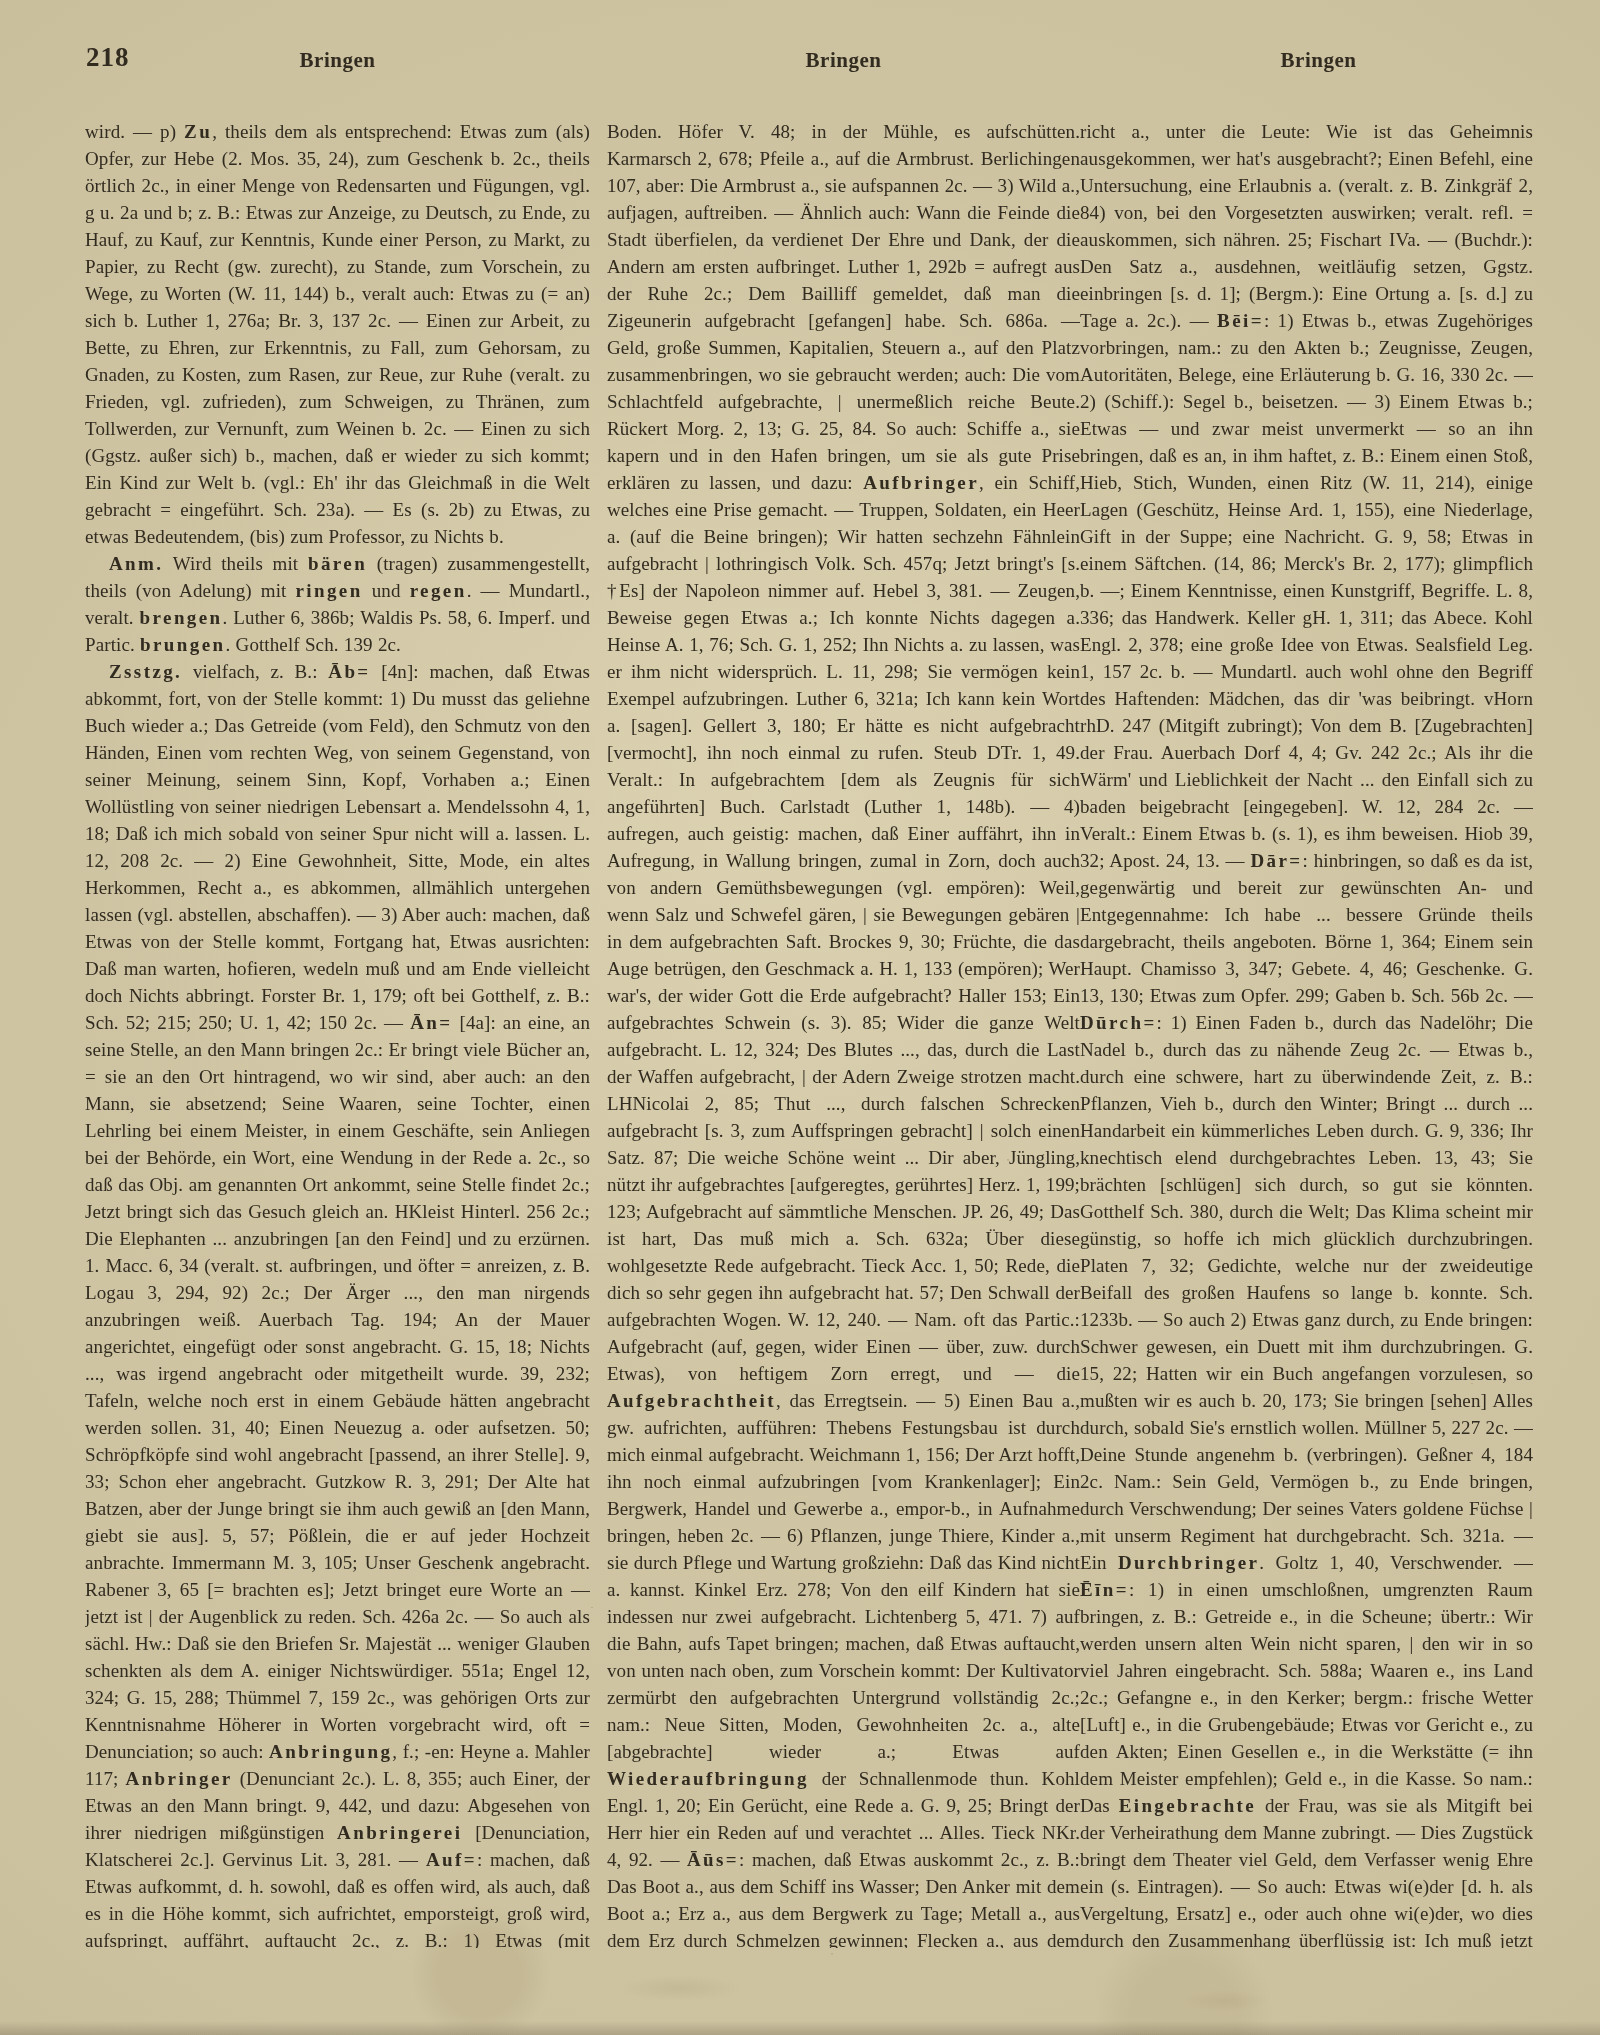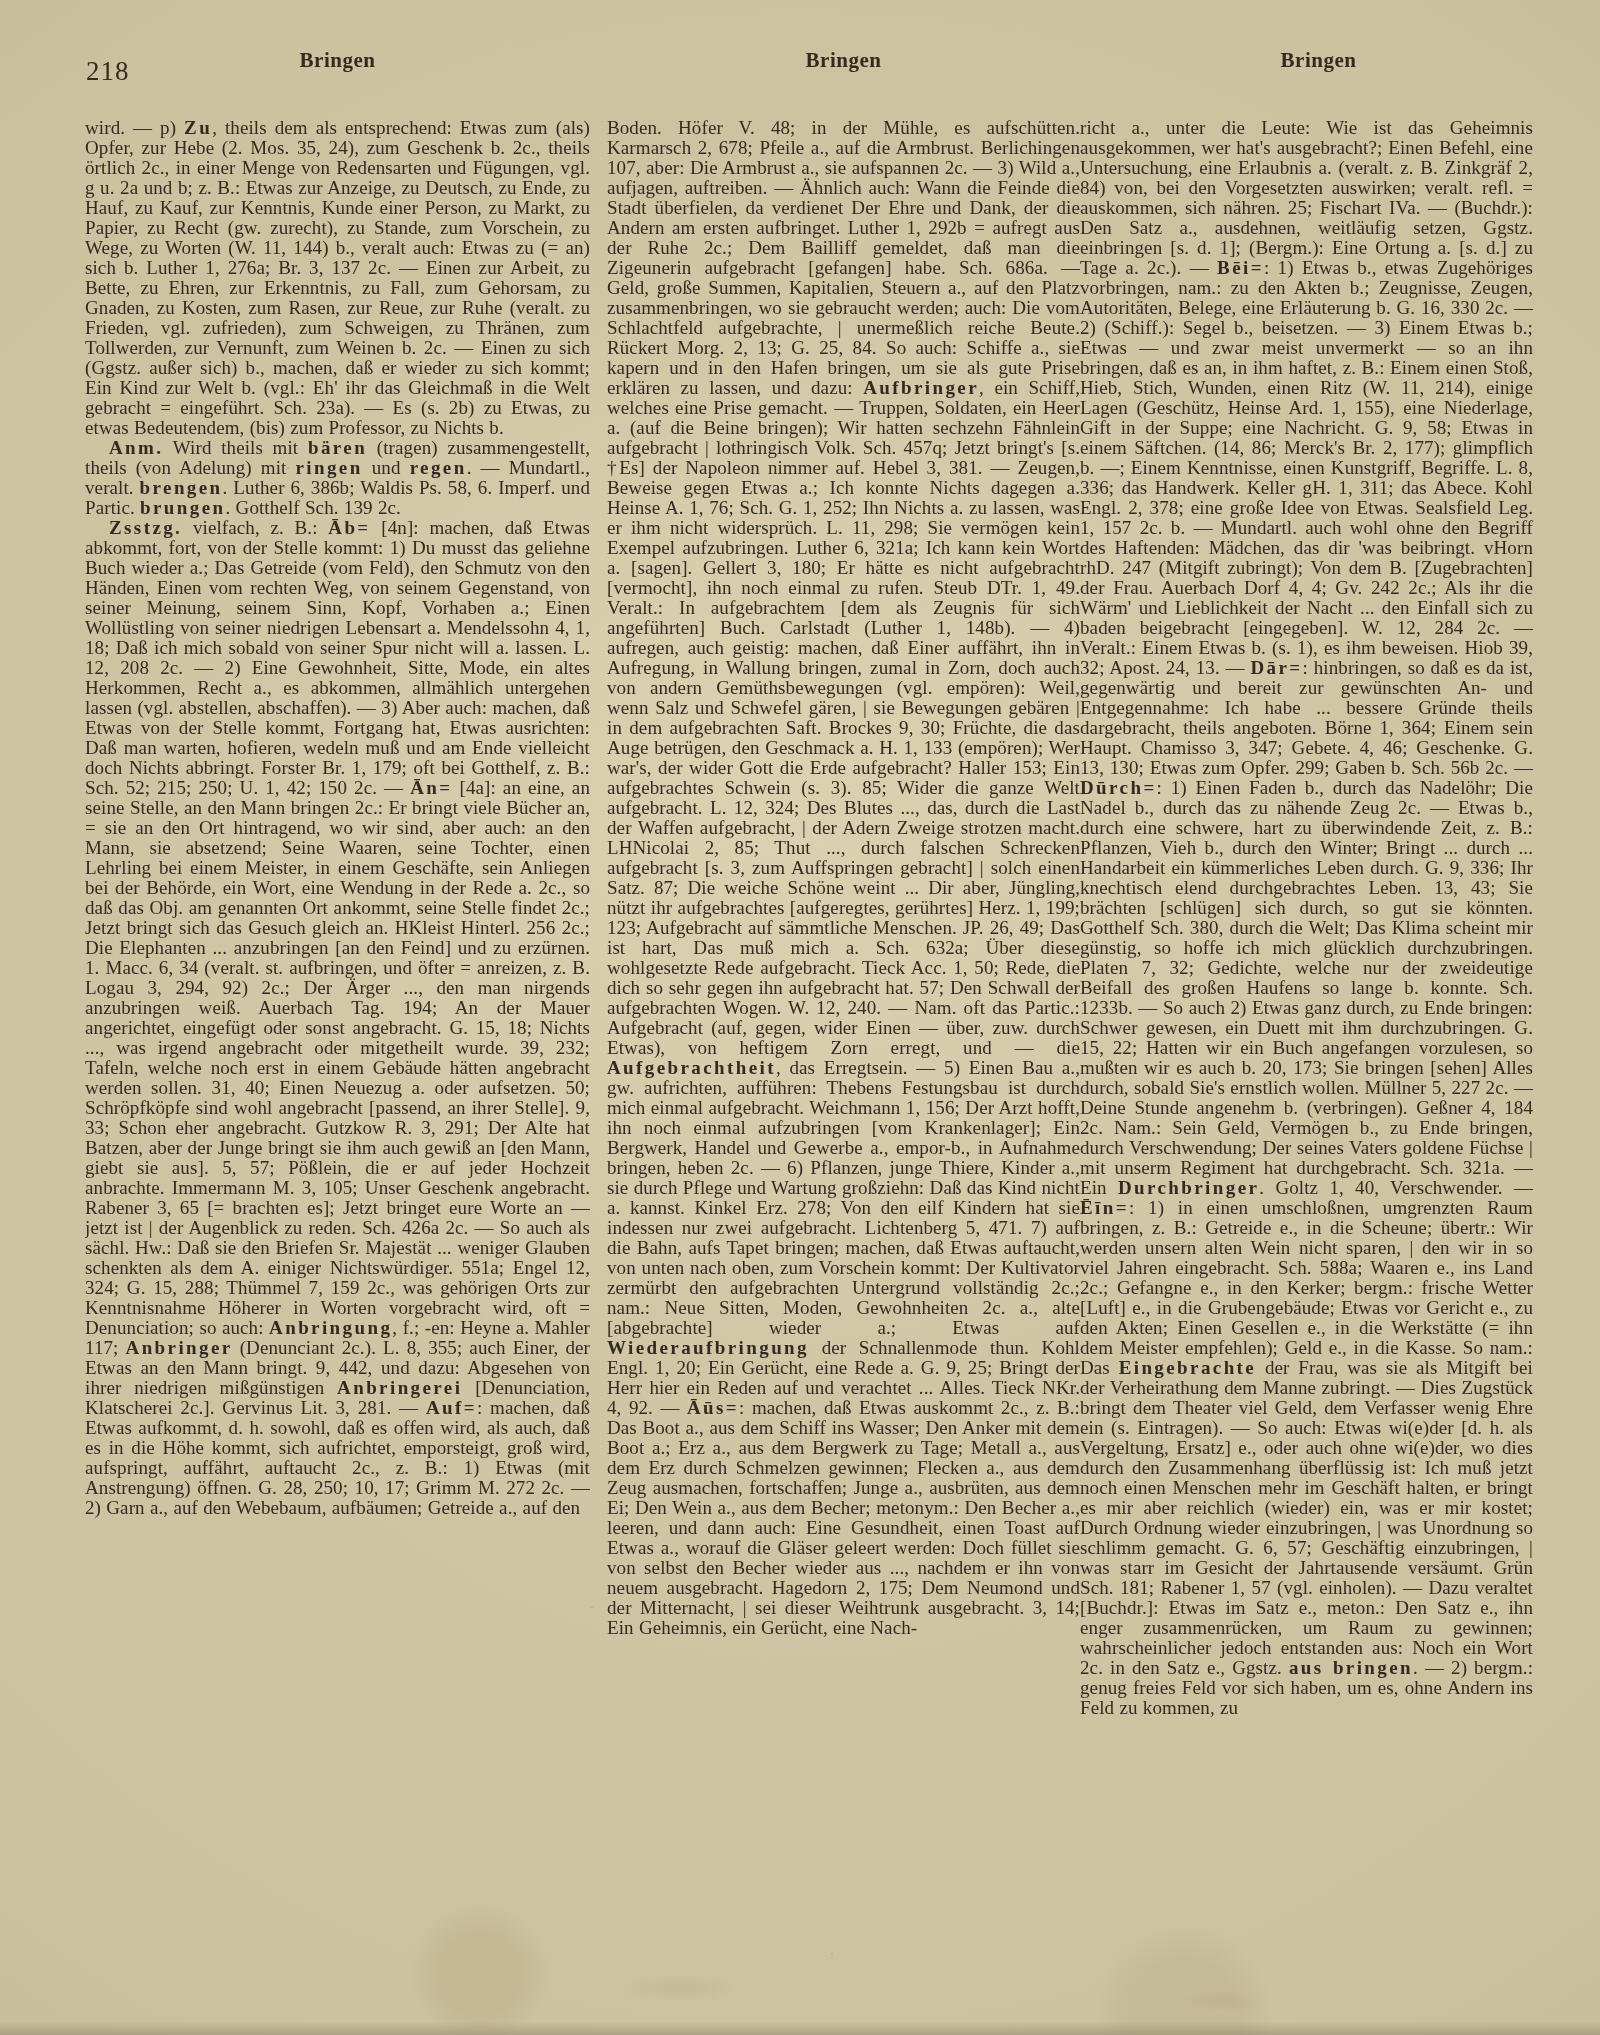--- a/index.html
+++ b/index.html
@@ -21,33 +21,33 @@
       radial-gradient(circle 2px at 52% 96%, rgba(150,98,52,.22) 0 45%, transparent 60%),
       radial-gradient(circle 1.5px at 92% 68%, rgba(150,98,52,.25) 0 45%, transparent 60%),
       radial-gradient(circle 70px at 30% 97%, rgba(158,138,96,.18) 0 60%, transparent 100%),
       radial-gradient(circle 90px at 74% 99%, rgba(158,138,96,.15) 0 60%, transparent 100%);
   }
   .page::after{ 
     content:"";position:absolute;left:0;right:0;bottom:0;height:14px;pointer-events:none;
     background:linear-gradient(to bottom, rgba(90,80,60,0), rgba(90,80,60,.28));
   }
   .header{position:absolute;top:40px;left:0;width:1600px;height:40px;}
-  .page-number{position:absolute;left:86px;top:2px;font-size:27px;font-weight:normal;letter-spacing:1px;margin-top:14px;}
+  .page-number{position:absolute;left:86px;top:2px;font-size:27px;font-weight:bold;letter-spacing:1px;}
   .running-head{position:absolute;top:8px;font-size:21px;font-weight:bold;text-align:center;letter-spacing:.5px;}
   .rh-1{left:85px;width:505px;}
   .rh-2{left:607px;width:473px;}
   .rh-3{left:1092px;width:453px;}
   .columns{position:absolute;top:118px;left:85px;width:1462px;height:1830px;display:flex;}
   .col{overflow:hidden;}
   .col-1{width:505px;margin-right:17px;}
   .col-2{width:473px;}
   .col-3{width:453px;}
   .col p{
     margin:0;text-align:justify;
-    font-size:19px;line-height:20px;
+    font-size:19px;line-height:27px;
     word-spacing:.4px;letter-spacing:.1px;
   }
   .col p.indent{text-indent:24px;}
   .sperr{letter-spacing:2.4px;font-weight:bold;}
   .stain{position:absolute;border-radius:50%;pointer-events:none;}
 </style>
 </head>
 <body>
 
 <div class="page">

